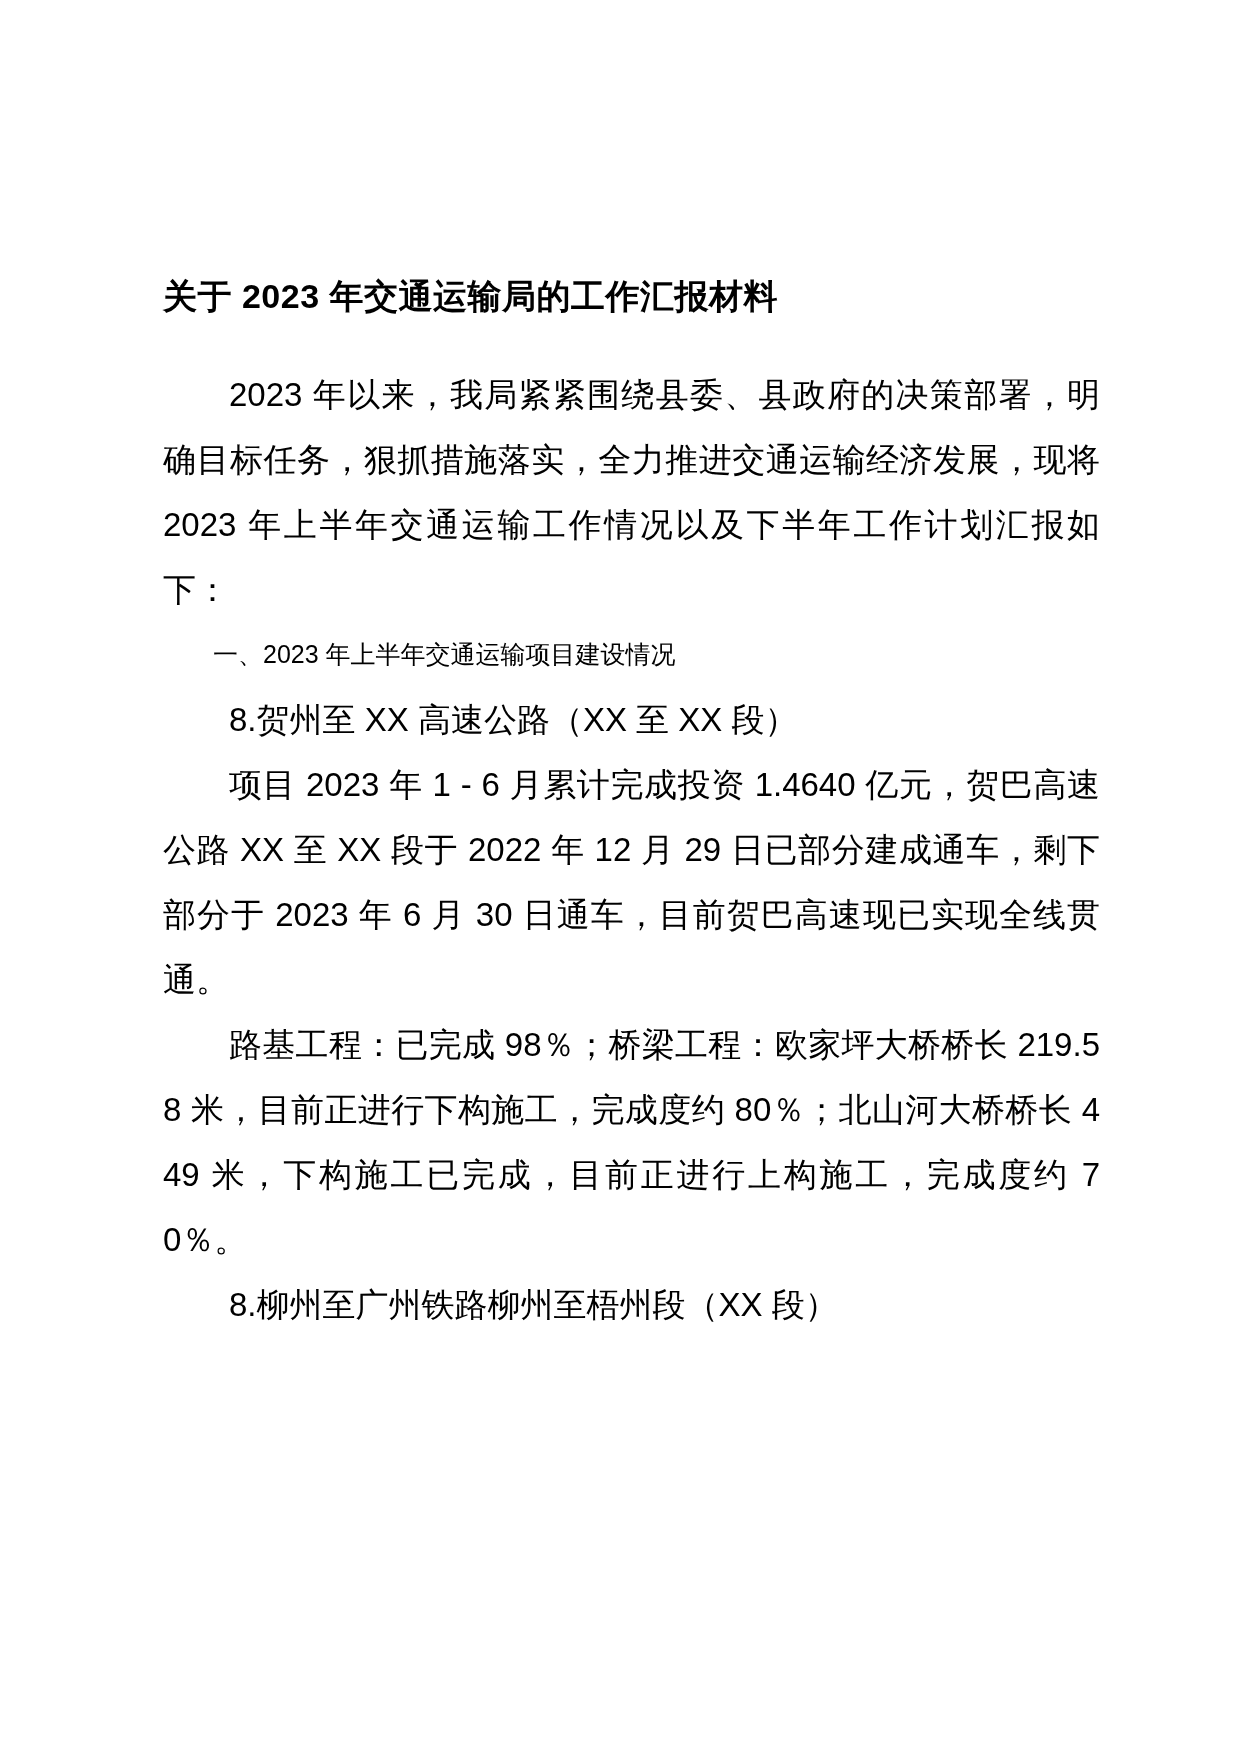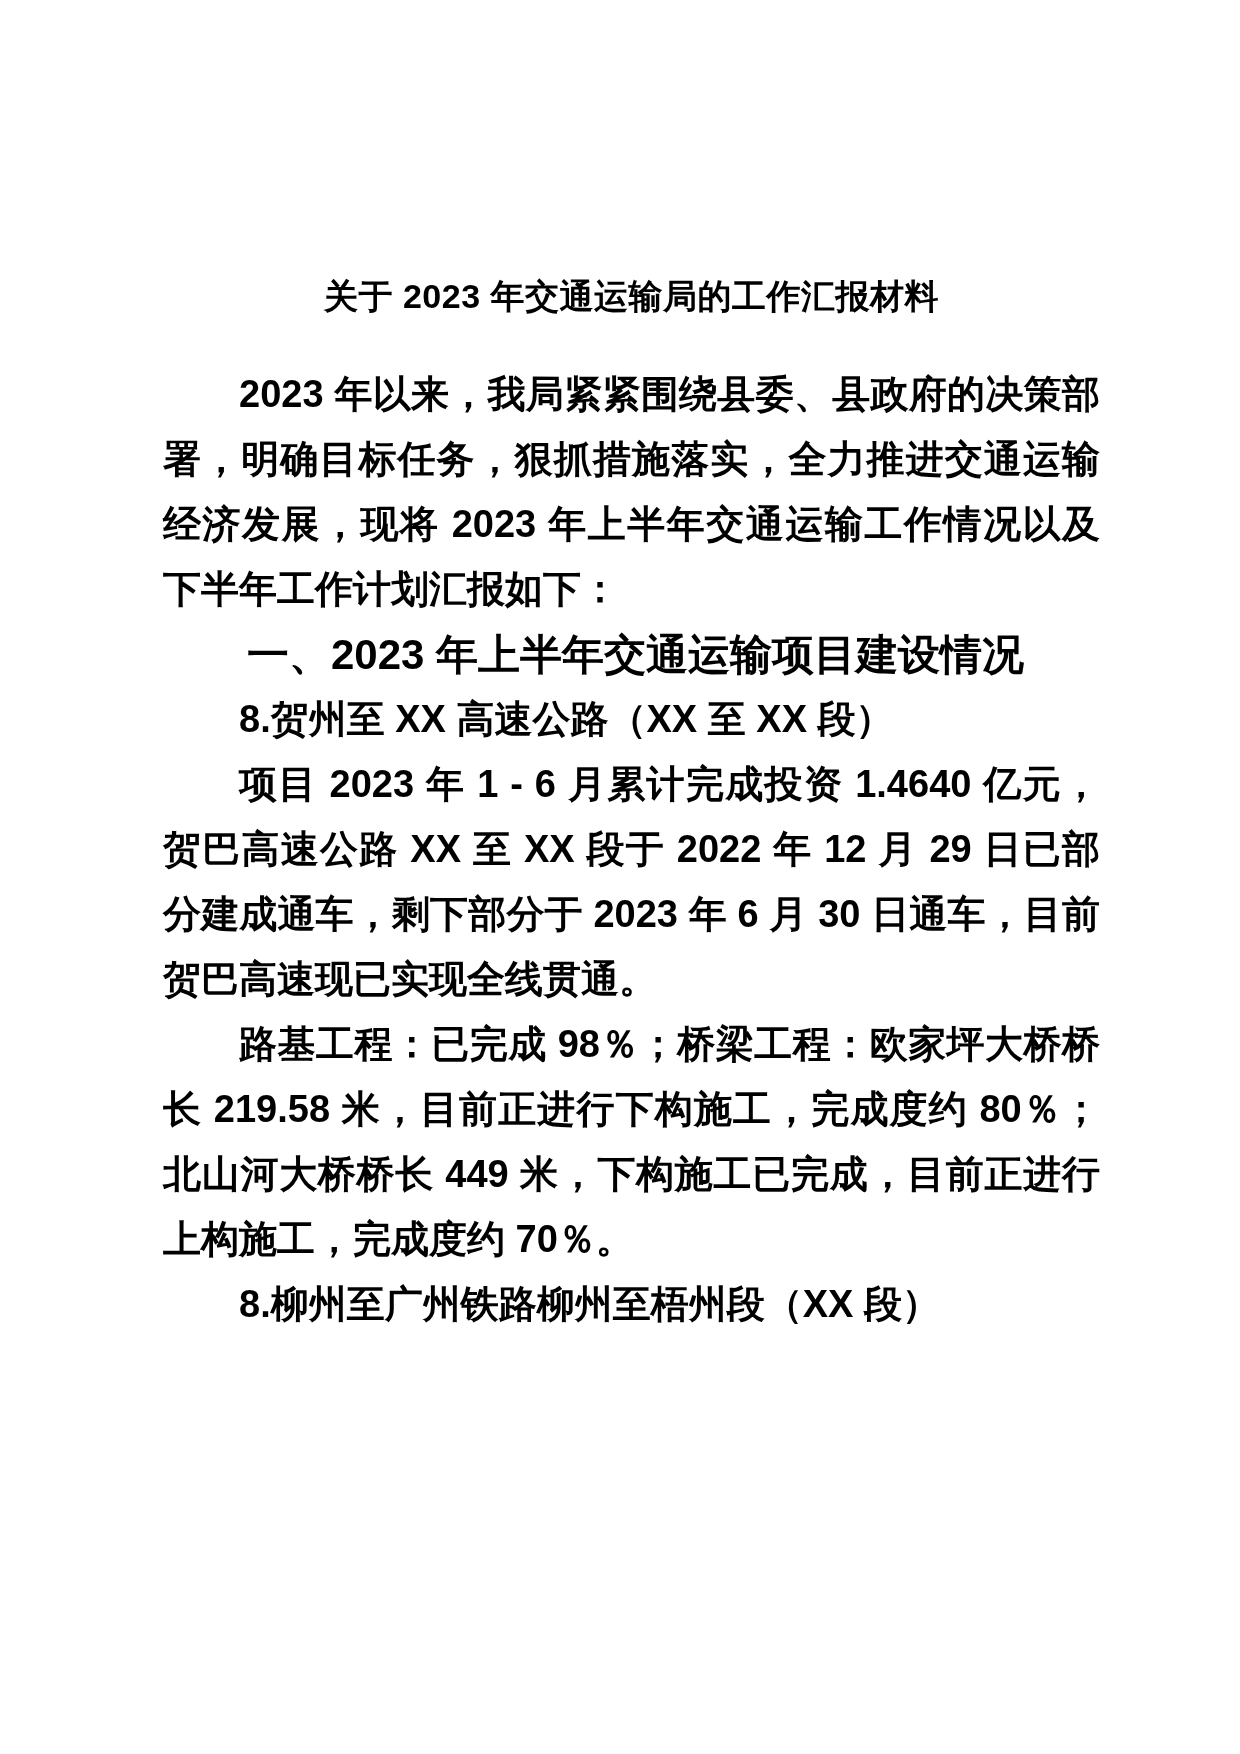--- a/index.html
+++ b/index.html
@@ -20,35 +20,34 @@
     position: absolute;
     left: 163px;
     top: 264px;
     width: 937px;
   }
   .title {
     margin: 0 0 33px 0;
     font-size: 34px;
     font-weight: 700;
     line-height: 65px;
-    text-align: center;
     letter-spacing: 0.5px;
   }
   .para {
     margin: 0;
-    font-size: 38px;
-    font-weight: 700;
+    font-size: 33px;
+    font-weight: 400;
     line-height: 65px;
     text-align: justify;
     text-indent: 2em;
     word-break: break-all;
   }
   .para.heading {
-    font-size: 42px;
-    font-weight: 700;
+    font-size: 25px;
+    font-weight: 400;
   }
 </style>
 </head>
 <body>
 
 <div class="page">
   <div class="content">
     <h1 class="title">关于 2023 年交通运输局的工作汇报材料</h1>
     <p class="para">2023 年以来，我局紧紧围绕县委、县政府的决策部署，明确目标任务，狠抓措施落实，全力推进交通运输经济发展，现将 2023 年上半年交通运输工作情况以及下半年工作计划汇报如下：</p>
     <p class="para heading">一、2023 年上半年交通运输项目建设情况</p>

